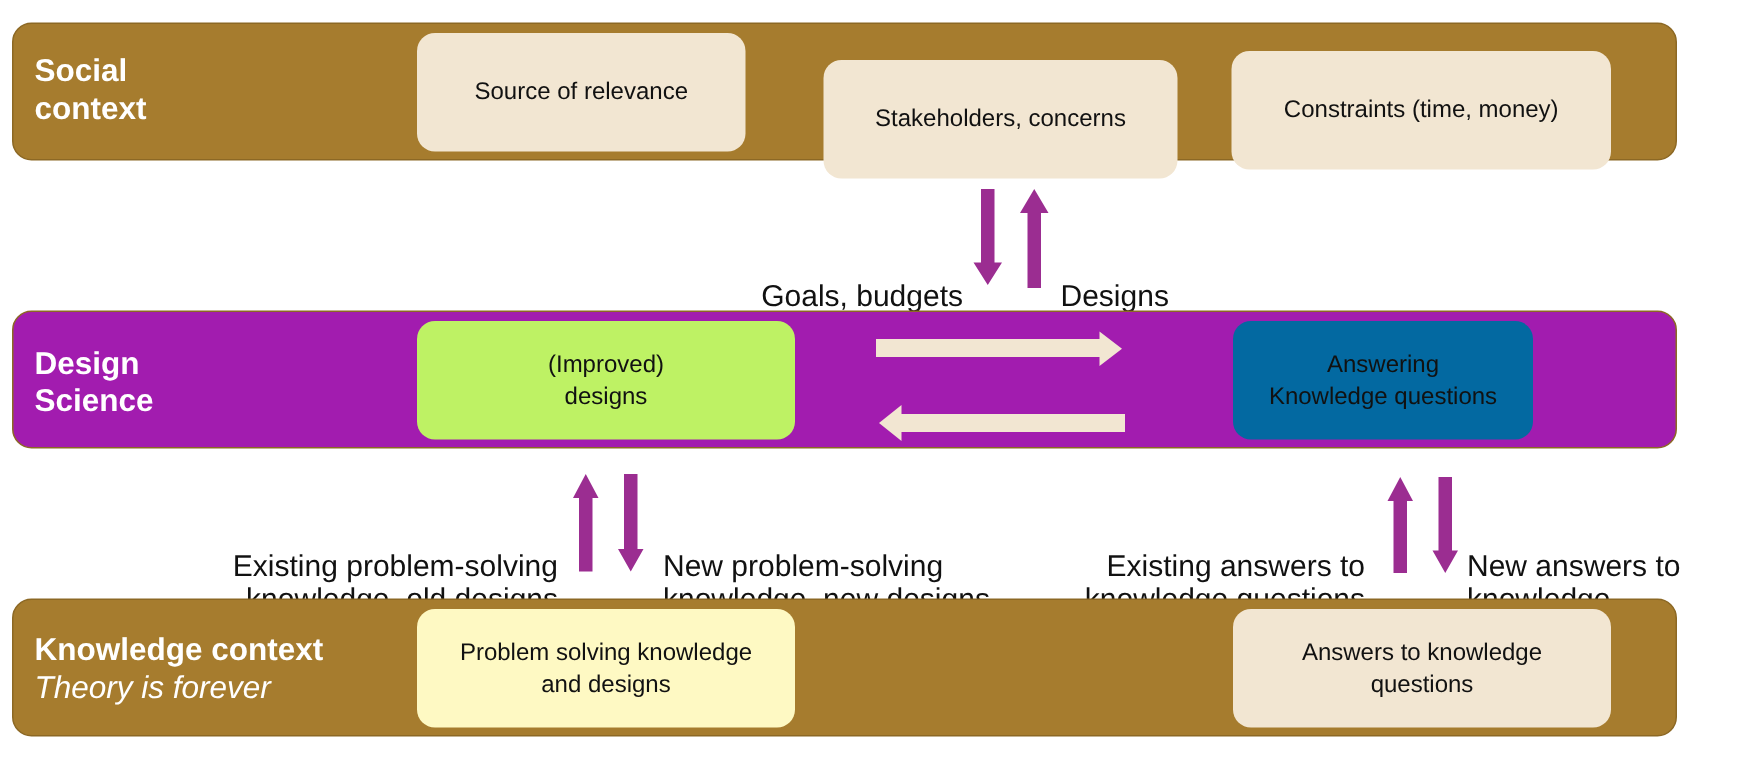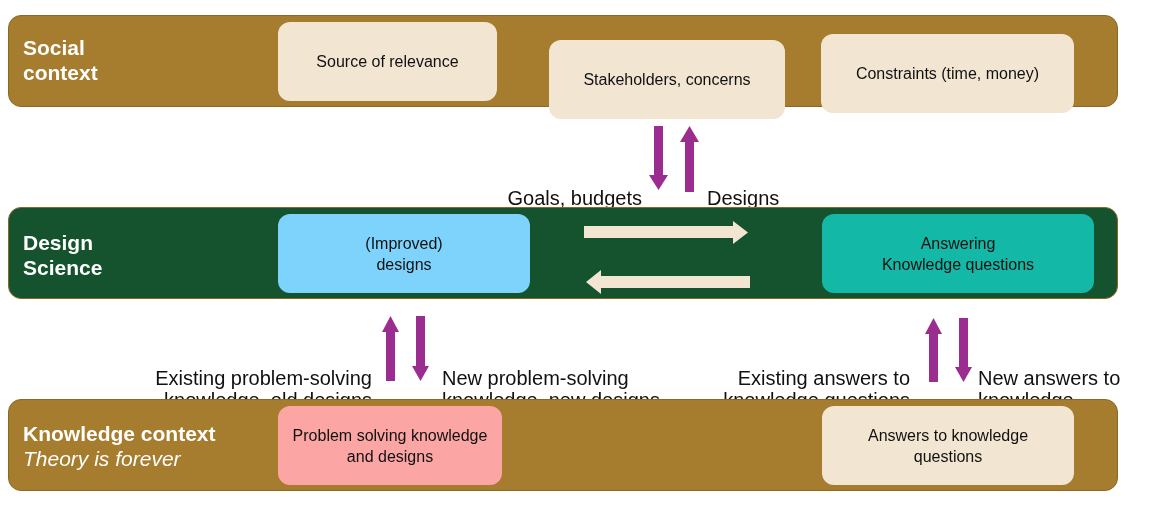--- a/index.html
+++ b/index.html
@@ -24,45 +24,45 @@
   <div class="band-title" style="top:19px; white-space:pre-line;">Social
 context</div>
 </div>
 <div class="box" style="left: 278px; top: 22px; width: 219px; height: 79px; background: rgb(242, 230, 210);">Source of relevance</div>
 <div class="box" style="left: 549px; top: 40px; width: 236px; height: 79px; background: rgb(242, 230, 210);">Stakeholders, concerns</div>
 <div class="box" style="left: 821px; top: 22px; width: 253px; height: 79px; background: rgb(242, 230, 210); margin-top: 12px;">Constraints (time, money)</div>
 
 <div class="label right" style="left:500px; top:147px; width:142px;">Goals, budgets</div>
 <div class="label" style="left:707px; top:147px;">Designs</div>
 
-<div class="band" style="top: 207px; background: #14532d; padding-left: 11px;">
+<div class="band" style="top: 207px; background: #a21caf; padding-left: 11px;">
   <div class="band-title" style="top:22px; white-space:pre-line;">Design
 Science</div>
 </div>
-<div class="box" style="left: 278px; top: 214px; width: 252px; height: 79px; background: #7dd3fc;">(Improved)
+<div class="box" style="left: 278px; top: 214px; width: 252px; height: 79px; background: #bef264;">(Improved)
 designs</div>
-<div class="box" style="left: 822px; top: 214px; width: 272px; height: 79px; background: #14b8a6;">Answering
+<div class="box" style="left: 822px; top: 214px; width: 200px; height: 79px; background: #0369a1;">Answering
 Knowledge questions</div>
 
 <div class="label right" style="left:150px; top:327px; width:222px;">Existing problem-solving
 knowledge, old designs</div>
 <div class="label" style="left:442px; top:327px;">New problem-solving
 knowledge, new designs</div>
 <div class="label right" style="left:720px; top:327px; width:190px;">Existing answers to
 knowledge questions</div>
 <div class="label" style="left:978px; top:327px;">New answers to
 knowledge questions</div>
 
 <div class="band" style="top: 399px; background: rgb(166, 124, 46);">
   <div class="band-title" style="top:21px;">
     <span>Knowledge context</span>
     <span class="band-subtitle">Theory is forever</span>
   </div>
 </div>
-<div class="box" style="left: 278px; top: 406px; width: 224px; height: 79px; background: #fca5a5;">Problem solving knowledge
+<div class="box" style="left: 278px; top: 406px; width: 252px; height: 79px; background: #fef9c3;">Problem solving knowledge
 and designs</div>
 <div class="box" style="left: 822px; top: 406px; width: 252px; height: 79px; background: rgb(242, 230, 210);">Answers to knowledge
 questions</div>
 
 <svg class="arrows" viewBox="0 0 1159 517">
 
   <polygon class="flow" points="654,126 663,126 663,175 668,175 658.5,190 649,175 654,175" fill="#9B2D91"></polygon>
   <polygon class="flow" points="685,192 694,192 694,142 699,142 689.5,126 680,142 685,142" fill="#9B2D91"></polygon>
 
   <polygon class="inner" points="584,226 733,226 733,221 748,232.5 733,244 733,238 584,238" fill="#F2E6D2"></polygon>

